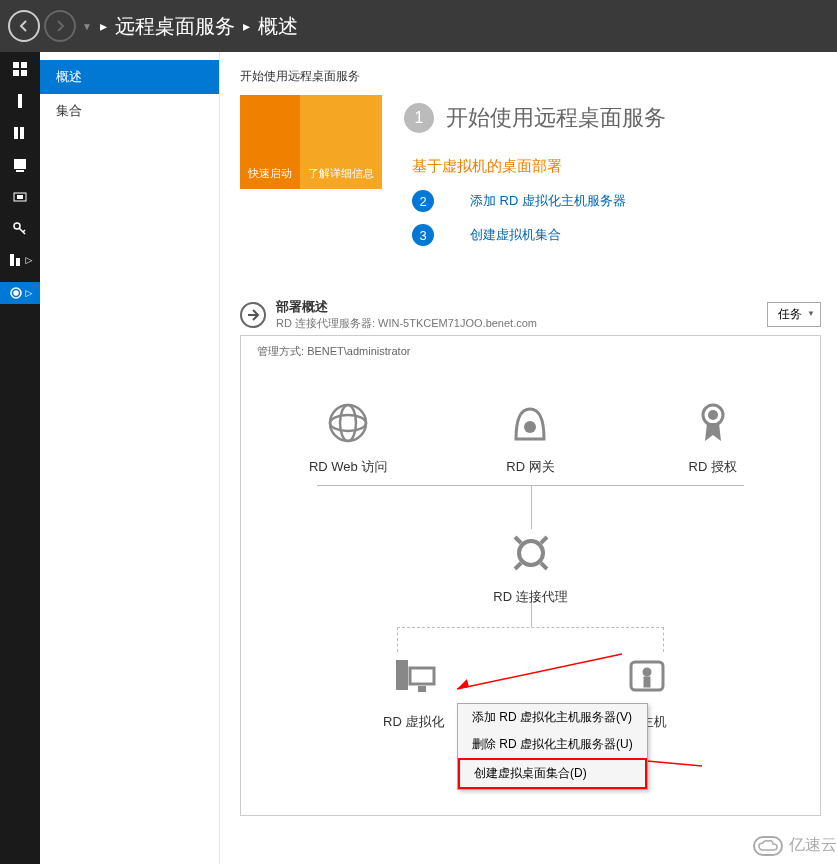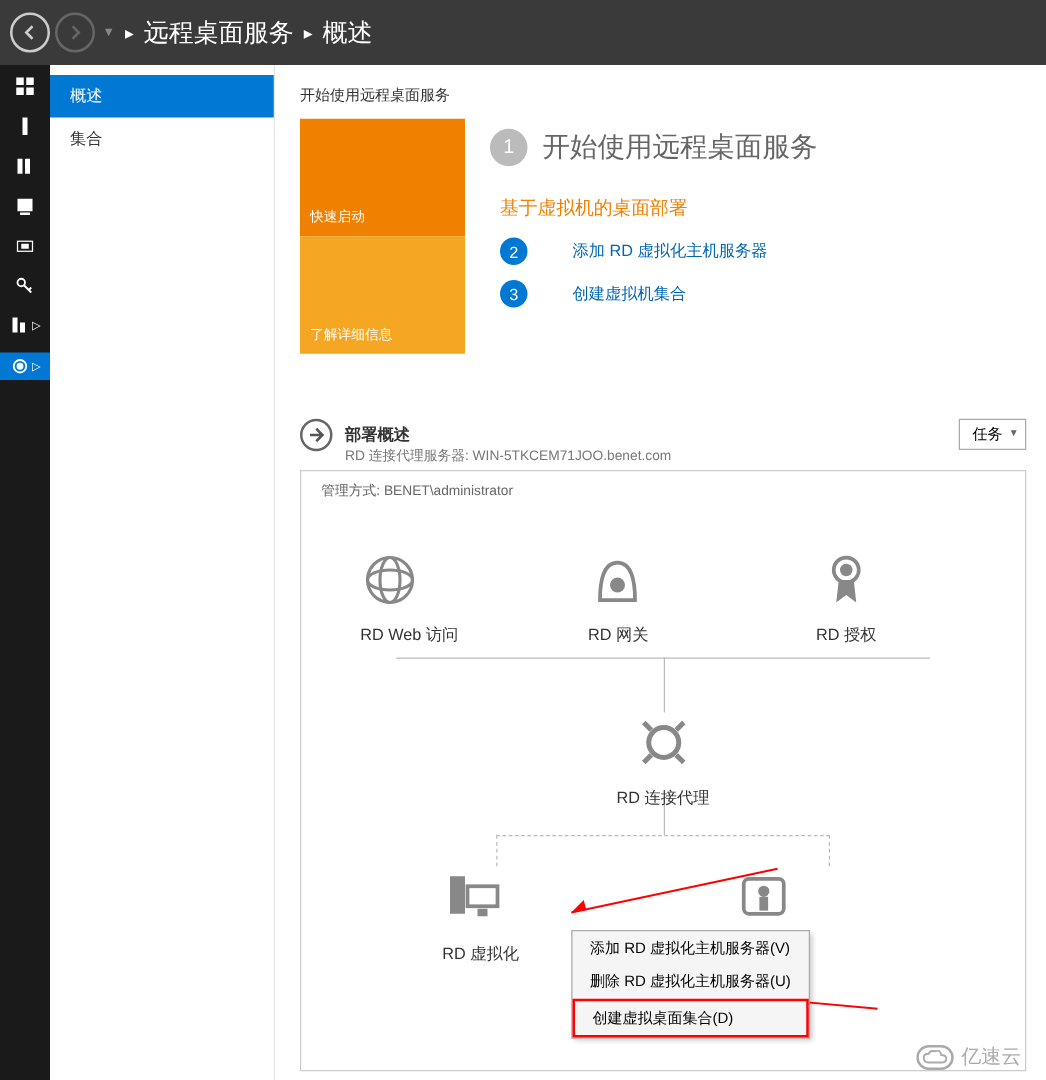--- a/index.html
+++ b/index.html
@@ -20,66 +20,66 @@
 .leftbar-row { display: flex; align-items: center; gap: 2px; color: #fff; }
 
 .sidebar { width: 180px; background: #fff; border-right: 1px solid #e5e5e5; padding-top: 8px; }
 .sidebar-item { padding: 8px 16px; font-size: 13px; cursor: pointer; color: #333; }
 .sidebar-item.active { background: #0078d4; color: #fff; }
 
 .content { flex: 1; padding: 16px 16px 16px 20px; overflow: auto; }
 .section-title { font-size: 12px; color: #333; margin-bottom: 10px; font-weight: normal; }
 
 .getting-started { display: flex; margin-bottom: 40px; }
-.gs-tiles { width: 132px; display: flex; flex-direction: column; }
+.gs-tiles { width: 144px; display: flex; flex-direction: row; }
 .tile { height: 94px; padding: 8px; color: #fff; font-size: 11px; display: flex; align-items: flex-end; }
 .tile.quick { background: #f08000; }
 .tile.learn { background: #f5a623; }
 .gs-right { flex: 1; padding-left: 20px; }
 .gs-heading { display: flex; align-items: center; gap: 12px; margin-bottom: 24px; margin-top: 8px; }
 .step-num { width: 30px; height: 30px; border-radius: 50%; background: #bbb; color: #fff; display: flex; align-items: center; justify-content: center; font-size: 16px; }
 .step-num.blue { background: #0078d4; width: 22px; height: 22px; font-size: 13px; }
 .gs-heading-text { font-size: 22px; color: #666; }
 .gs-sub { font-size: 15px; color: #f08000; margin-bottom: 14px; margin-left: 8px; }
 .gs-link-row { display: flex; align-items: center; gap: 12px; margin-bottom: 12px; margin-left: 8px; }
 .gs-link { color: #0066b3; font-size: 13px; cursor: pointer; margin-left: 24px; }
 
 .deploy-header { display: flex; align-items: center; gap: 10px; margin-bottom: 4px; }
 .refresh-btn { width: 26px; height: 26px; border: 2px solid #666; border-radius: 50%; display: flex; align-items: center; justify-content: center; cursor: pointer; }
-.deploy-title { font-size: 13px; color: #333; font-weight: bold; margin-top: 16px; }
+.deploy-title { font-size: 13px; color: #333; font-weight: bold; }
 .deploy-sub { font-size: 11px; color: #777; }
 .tasks-dd { margin-left: auto; border: 1px solid #aaa; padding: 3px 18px 3px 10px; font-size: 12px; position: relative; cursor: pointer; background: #fff; }
 .tasks-dd::after { content: "▼"; font-size: 8px; position: absolute; right: 5px; top: 6px; color: #666; }
 
 .deploy-box { border: 1px solid #ccc; padding: 8px 16px 16px; }
 .managed-by { font-size: 11px; color: #666; margin-bottom: 20px; }
 
 .diagram { position: relative; height: 420px; }
 .node-row1 { display: flex; justify-content: space-around; position: absolute; top: 20px; width: 100%; }
-.node { width: 120px; text-align: left; }
+.node { width: 120px; text-align: center; }
 .node-label { font-size: 13px; color: #333; margin-top: 8px; }
 .node-icon { width: 48px; height: 48px; margin: 0 auto; }
 
 .broker-node { position: absolute; top: 150px; left: 50%; transform: translateX(-50%); text-align: center; }
 .bottom-row { position: absolute; top: 275px; width: 100%; display: flex; justify-content: space-around; padding: 0 40px; }
 
 .hline-top { position: absolute; top: 106px; left: 60px; right: 60px; height: 1px; background: #bbb; }
 .vline-mid { position: absolute; top: 106px; left: 50%; width: 1px; height: 44px; background: #bbb; }
 .vline-mid2 { position: absolute; top: 218px; left: 50%; width: 1px; height: 30px; background: #bbb; }
 .hline-bot { position: absolute; top: 248px; left: 140px; right: 140px; border-top: 1px dashed #bbb; }
 .vline-bl { position: absolute; top: 248px; left: 140px; width: 1px; height: 25px; border-left: 1px dashed #bbb; }
 .vline-br { position: absolute; top: 248px; right: 140px; width: 1px; height: 25px; border-left: 1px dashed #bbb; }
 
 .ctx-menu { position: absolute; top: 324px; left: 200px; background: #f5f5f5; border: 1px solid #aaa; box-shadow: 2px 2px 4px rgba(0,0,0,0.2); font-size: 12px; }
 .ctx-item { padding: 5px 14px; cursor: pointer; white-space: nowrap; }
 .ctx-item.hl { border: 2px solid red; }
 
 .arrow { position: absolute; pointer-events: none; }
 
-.watermark { position: absolute; bottom: 8px; right: 20px; display: flex; align-items: center; gap: 6px; color: #aaa; font-size: 16px; }
+.watermark { position: absolute; bottom: 8px; right: 0; display: flex; align-items: center; gap: 6px; color: #aaa; font-size: 16px; }
 .wm-icon { width: 30px; height: 20px; border: 2px solid #aaa; border-radius: 12px; display: flex; align-items: center; justify-content: center; }
 </style>
 </head>
 <body>
 
 <div class="header">
   <div class="nav-btns">
     <div class="nav-btn">
       <svg viewBox="0 0 16 16" fill="none" stroke="#ccc" stroke-width="2">
           <path d="M10 3 L5 8 L10 13"></path>

